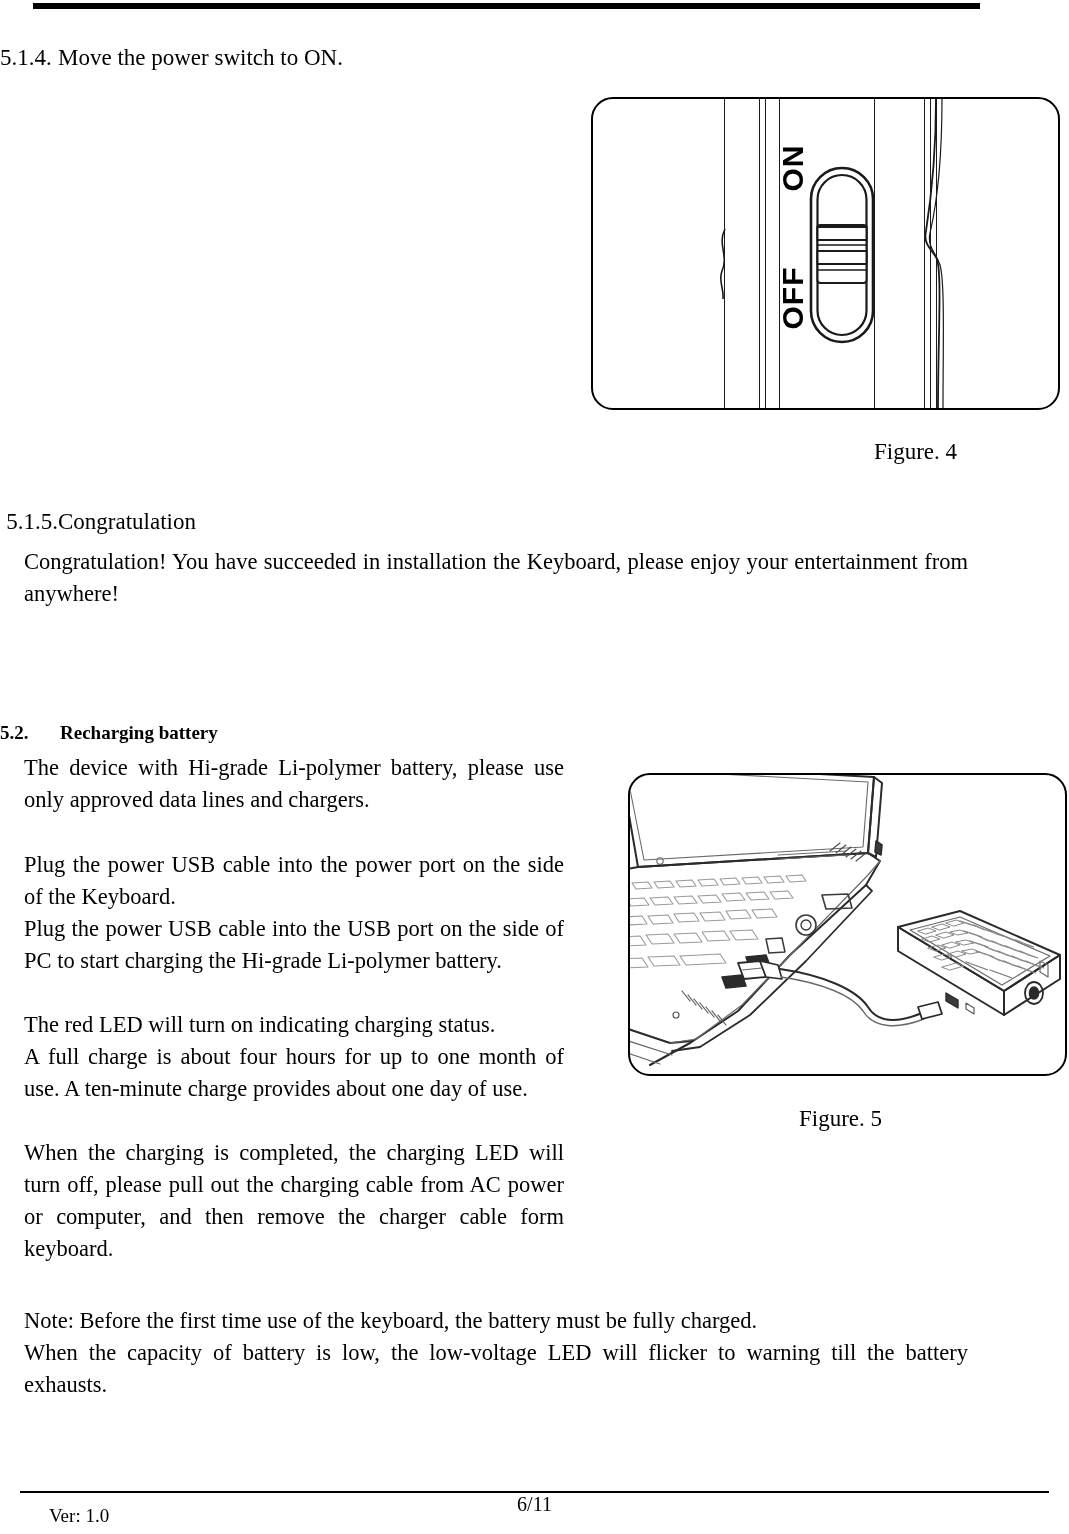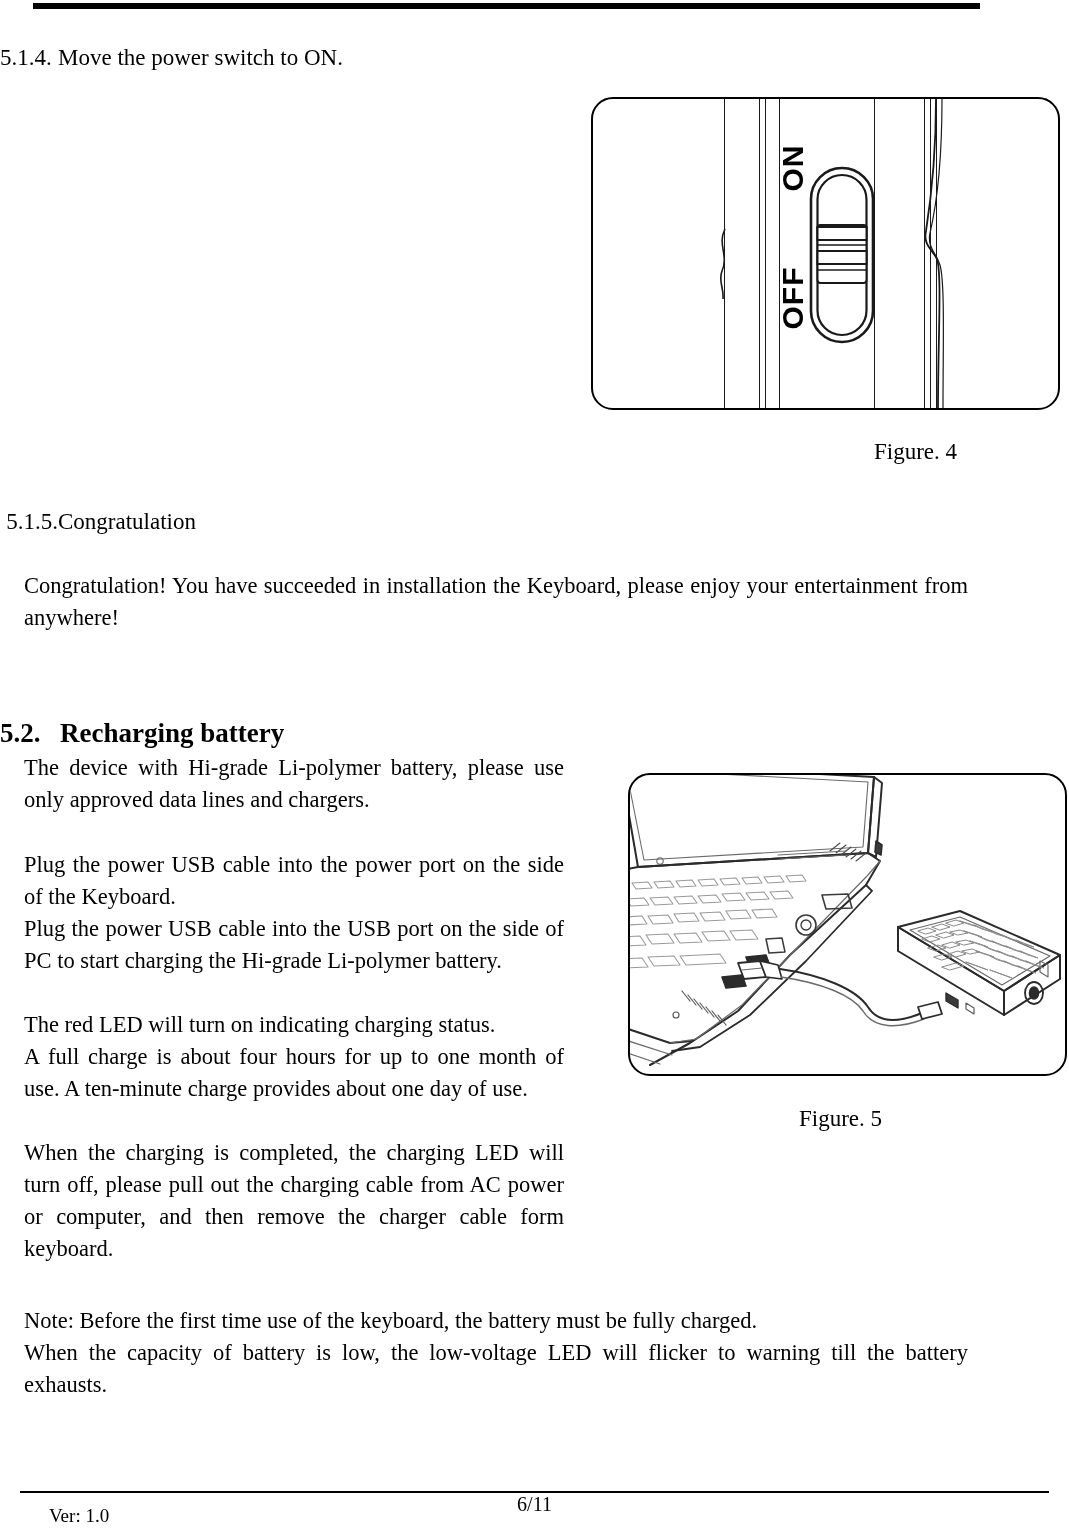--- a/index.html
+++ b/index.html
@@ -33,21 +33,21 @@
     line-height: 28px;
     white-space: nowrap;
   }
   .heading-num .num {
     display: inline-block;
     width: 58px;
   }
   .sec-heading {
     position: absolute;
     font-weight: bold;
-    font-size: 27px;
+    font-size: 19px;
     line-height: 28px;
     white-space: nowrap;
   }
   .sec-heading .num {
     display: inline-block;
     width: 60px;
   }
 
   .para {
     position: absolute;
@@ -166,21 +166,21 @@
     <line x1="9.5" y1="105" x2="58.5" y2="105" stroke="#1a1a1a" stroke-width="1.4"></line>
   </svg>
 </div>
 
 <div class="fig-caption" style="left:874px; top:438px;">Figure. 4</div>
 
 <div class="heading-num" style="left:0px; top:508px;text-align:right;">
   <span class="num">5.1.5.</span><span>Congratulation</span>
 </div>
 
-<div class="para" style="left:24px; top:570px; width:944px;">Congratulation! You have succeeded in installation the Keyboard, please enjoy your entertainment from anywhere!</div>
+<div class="para" style="left:24px; top:546px; width:944px;">Congratulation! You have succeeded in installation the Keyboard, please enjoy your entertainment from anywhere!</div>
 
 <div class="sec-heading" style="left:0px; top:719px;">
   <span class="num">5.2.</span><span>Recharging battery</span>
 </div>
 
 <div class="figure-box" id="figure-5" style="left:628px; top:773px; width:435px; height:299px;">
   <svg width="435" height="299" viewBox="0 0 435 299">
     <g fill="none" stroke="#3a3a3a" stroke-width="1.6" stroke-linejoin="round" stroke-linecap="round">
 
       <path d="M-10 -12 L244 2 L238 78 L8 92 Z" stroke="#2b2b2b" stroke-width="2"></path>

